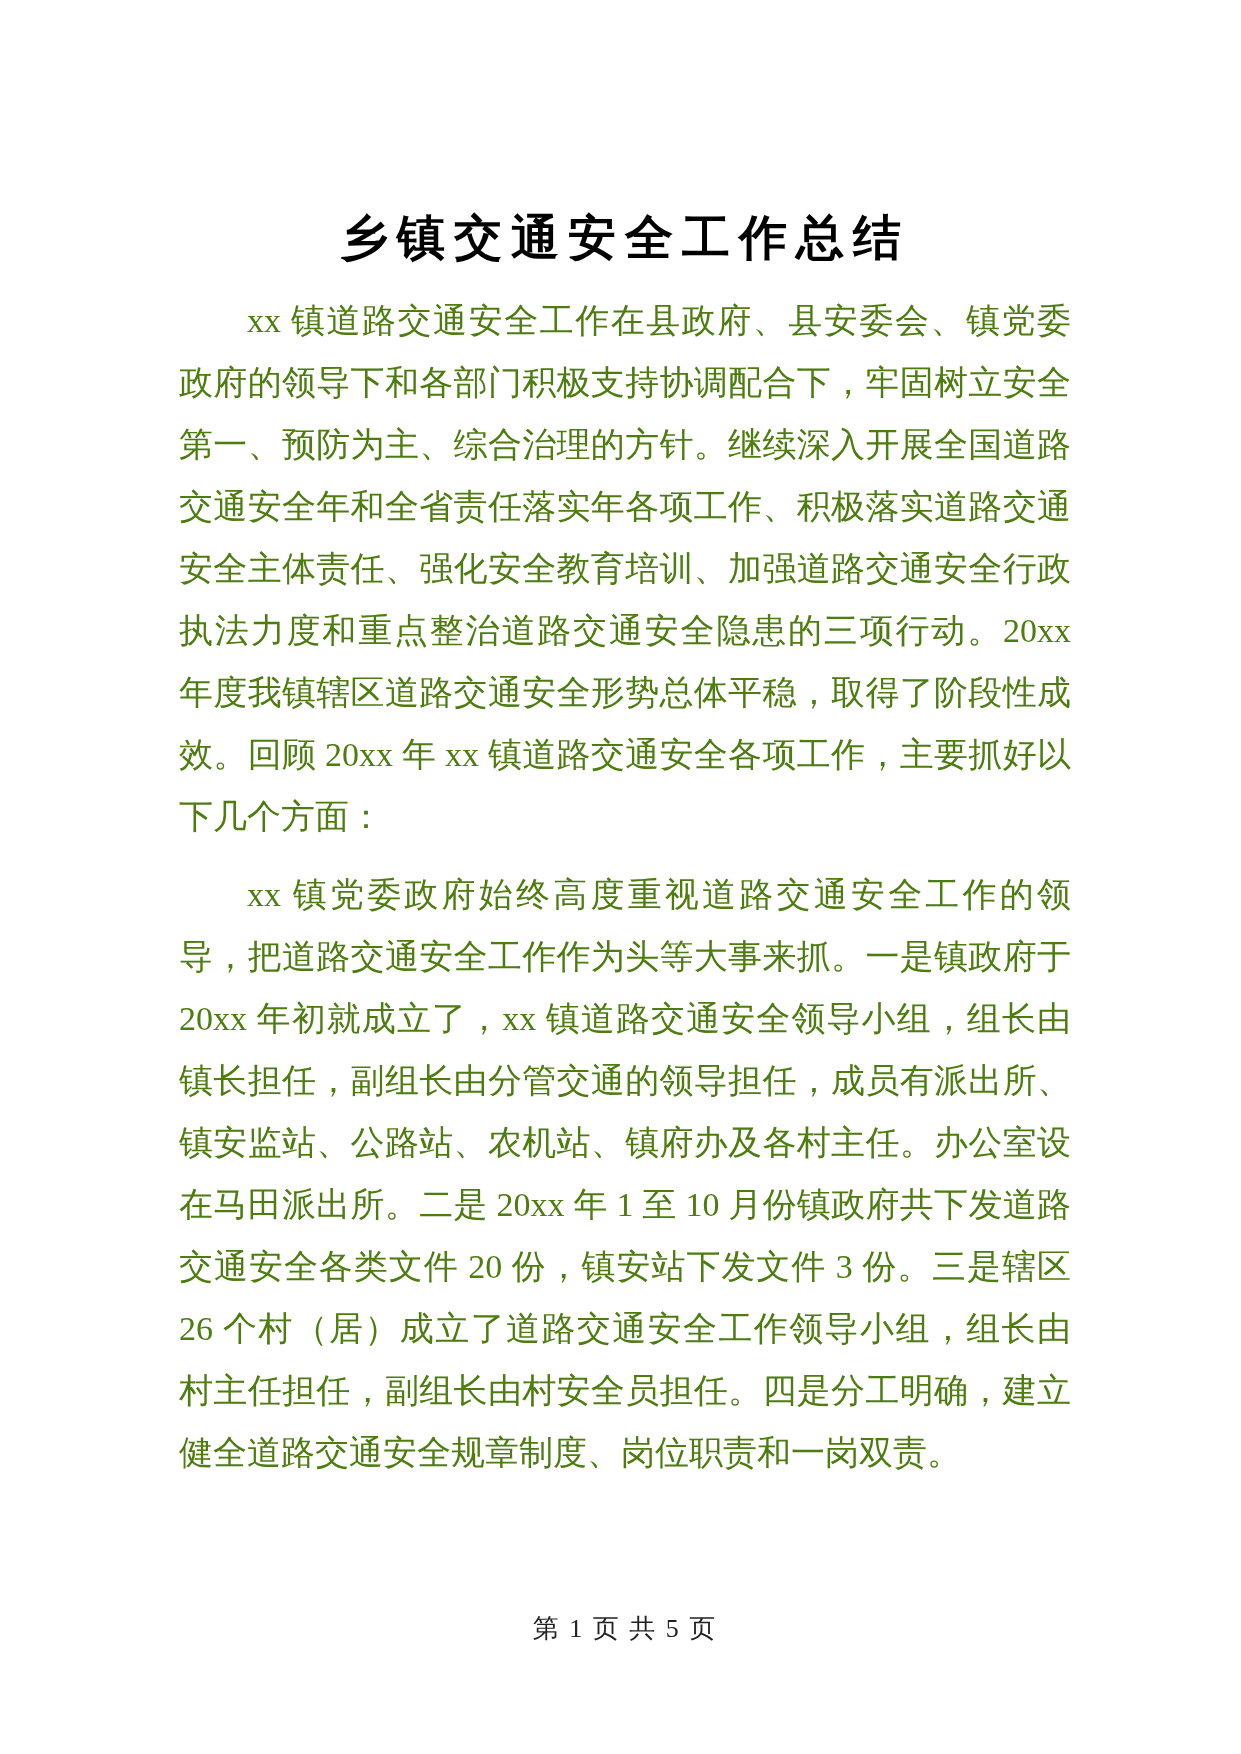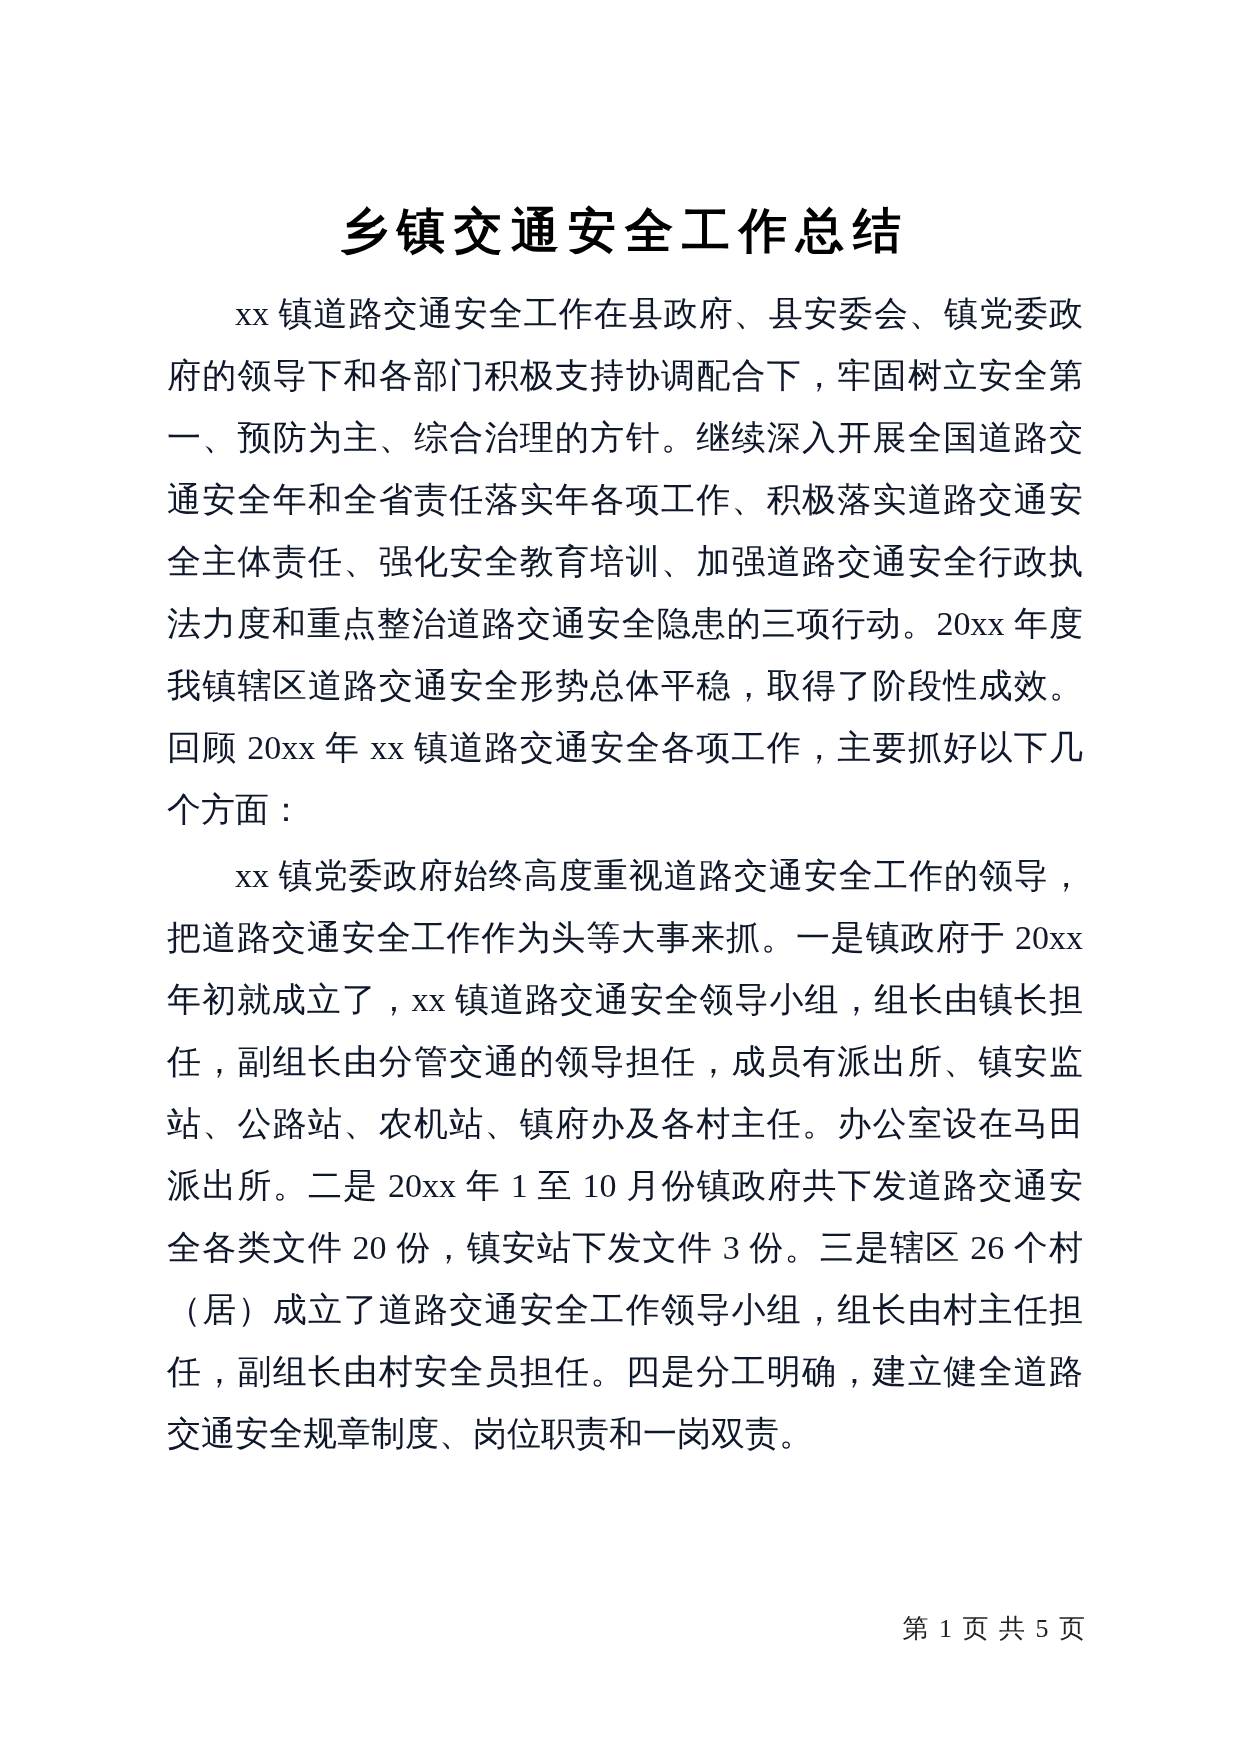--- a/index.html
+++ b/index.html
@@ -16,48 +16,48 @@
   }
   .page {
     position: relative;
     width: 1241px;
     height: 1754px;
     background: #ffffff;
   }
   .content {
     position: absolute;
     left: 163px;
-    top: 195px;
+    top: 202px;
     width: 924px;
   }
   .doc-title {
     margin: 0 0 16px 0;
     font-size: 48px;
     font-weight: bold;
     letter-spacing: 9px;
     text-align: center;
     color: #000000;
     line-height: 72px;
     white-space: nowrap;
   }
   .para {
-    margin: 4px;
+    margin: 16px;
     font-size: 34px;
     line-height: 62px;
     text-align: justify;
     text-indent: 2em;
-    color: #0f172a;
+    color: #4d7c0f;
     word-break: break-all;
   }
   .page-footer {
     position: absolute;
     left: 163px;
     top: 1612px;
     width: 924px;
-    text-align: right;
+    text-align: center;
     font-size: 26px;
     line-height: 34px;
     color: #222222;
     letter-spacing: 2px;
   }
 </style>
 </head>
 <body>
 
 <div class="page">

